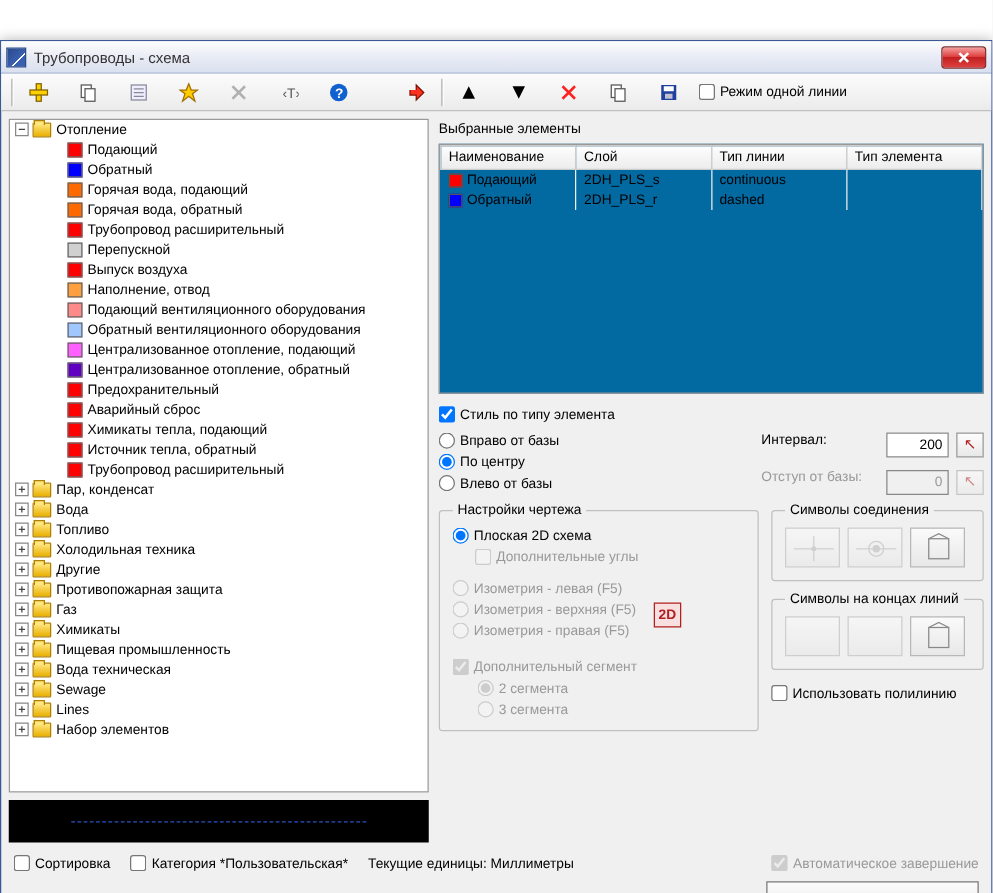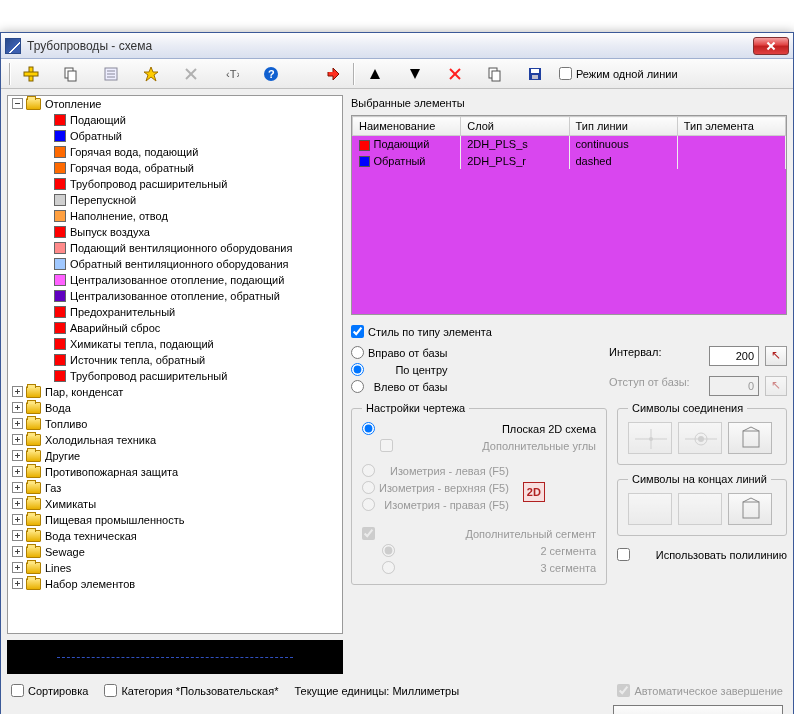--- a/index.html
+++ b/index.html
@@ -170,21 +170,21 @@
     flex-direction: column;
     gap: 6px;
     min-width: 0;
   }
   .section-label {
     font-size: 11px;
     color: #000;
     margin-top: 2px;
   }
   .grid-box {
-    background: #d946ef;
+    background: #0369a1;
     border: 1px solid #999;
     height: 200px;
     overflow: auto;
   }
   .grid-box table {
     width: 100%;
     border-collapse: collapse;
     table-layout: fixed;
   }
   .grid-box th {
@@ -220,21 +220,20 @@
   }
   .radios-col {
     display: flex;
     flex-direction: column;
     gap: 4px;
   }
   .radio-item, .check-item {
     display: flex;
     align-items: center;
     gap: 4px;
-    justify-content: space-between;
   }
   .field-col {
     display: flex;
     flex-direction: column;
     gap: 10px;
   }
   .field-row {
     display: flex;
   }
   .field-row label {
@@ -467,29 +466,29 @@
             <span class="tree-indent"></span>
             <span class="tree-indent"></span>
             <span class="tree-indent"></span>
             <span class="swatch" style="background: rgb(208, 208, 208);"></span>
             <span class="tree-label">Перепускной</span>
           </div>
           <div class="tree-node">
             <span class="tree-indent"></span>
             <span class="tree-indent"></span>
             <span class="tree-indent"></span>
+            <span class="swatch" style="background: rgb(255, 0, 0);"></span>
+            <span class="tree-label">Выпуск воздуха</span>
+          </div>
+          <div class="tree-node">
+            <span class="tree-indent"></span>
+            <span class="tree-indent"></span>
+            <span class="tree-indent"></span>
             <span class="swatch" style="background: rgb(255, 160, 64);"></span>
             <span class="tree-label">Наполнение, отвод</span>
-          </div>
-          <div class="tree-node">
-            <span class="tree-indent"></span>
-            <span class="tree-indent"></span>
-            <span class="tree-indent"></span>
-            <span class="swatch" style="background: rgb(255, 0, 0);"></span>
-            <span class="tree-label">Выпуск воздуха</span>
           </div>
           <div class="tree-node">
             <span class="tree-indent"></span>
             <span class="tree-indent"></span>
             <span class="tree-indent"></span>
             <span class="swatch" style="background: rgb(255, 138, 138);"></span>
             <span class="tree-label">Подающий вентиляционного оборудования</span>
           </div>
           <div class="tree-node">
             <span class="tree-indent"></span>

